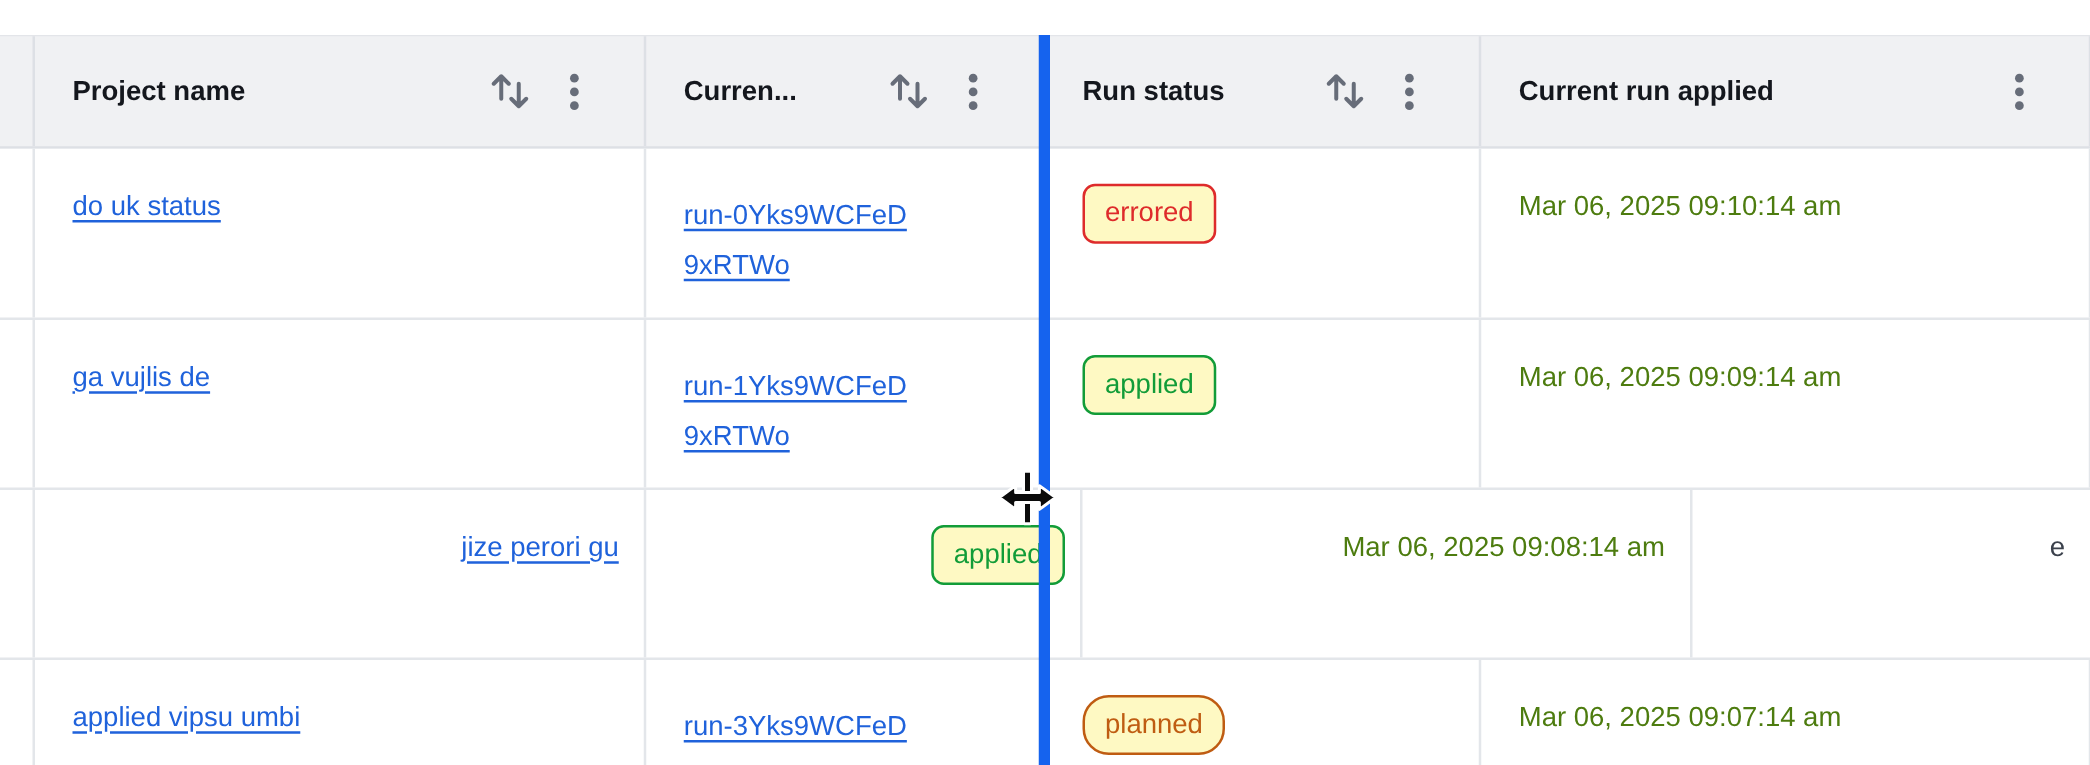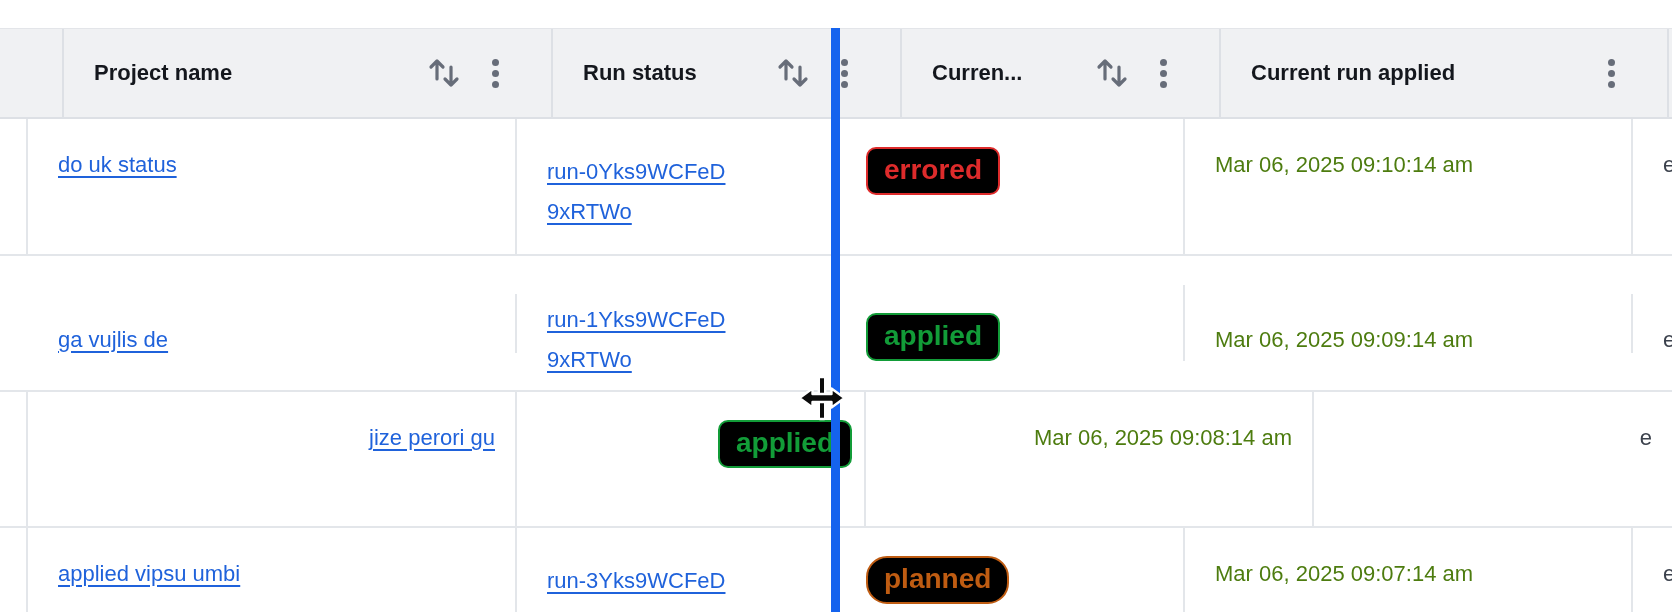--- a/index.html
+++ b/index.html
@@ -5,47 +5,47 @@
   * { margin:0; padding:0; box-sizing:border-box; }
   html,body { background:#ffffff; }
   #screen {
     position:relative; width:1672px; height:612px; overflow:hidden;
     background:#ffffff; font-family:"Liberation Sans", sans-serif;
     color:#3b414c;
   }
   .table { position:absolute; left:0; top:28px; width:1672px; height:584px; }
   .hrow {
     display:flex; height:91px; background:#f0f1f3;
-    border-top:1px solid #e3e5e9; border-bottom:2px solid #dde0e5;padding-left:36px;
+    border-top:1px solid #e3e5e9; border-bottom:2px solid #dde0e5;
   }
   .brow { display:flex; border-bottom:2px solid #e3e6ea; background:#ffffff; }
-  .brow.r1 { height:137px; } .brow.r2 { height:136px;align-items:center; } .brow.r3 { height:136px;text-align:right; }
+  .brow.r1 { height:137px; } .brow.r2 { height:136px; } .brow.r3 { height:136px;text-align:right; }
   .brow.r4 { height:110px; border-bottom:none; }
   .c-sliver { width:28px; flex:0 0 auto; border-right:2px solid #dde0e5; }
-  .c1 { width:489px; } .c2 { width:319px; } .c3 { width:349px; } .c4 { width:448px;gap:24px; }
+  .c1 { width:489px; } .c2 { width:319px; } .c3 { width:349px; } .c4 { width:488px;gap:24px; }
   .c5 { flex:1 1 auto; min-width:0; }
   .c1,.c2,.c3,.c4 { flex:0 0 auto; border-right:2px solid #dde0e5; }
   .brow .c-sliver, .brow .c1, .brow .c2, .brow .c3, .brow .c4 { border-right-color:#e3e6ea; }
   .hcell {
     display:flex; align-items:center; padding:0 52px 0 30px;
     font-size:22px; font-weight:700; color:#14171d; white-space:nowrap; overflow:hidden;
   }
   .hcell .label { overflow:hidden; }
   .hctrl { margin-left:auto; display:flex; align-items:center; gap:30px; }
   .icon-btn { background:none; border:none; cursor:pointer; display:flex; align-items:center; padding:0; }
   .kebab { display:flex; flex-direction:column; gap:4px; }
   .kebab span { width:7px; height:7px; border-radius:50%; background:#676d79; display:block; }
   .bcell { padding:33px 20px 0 30px; font-size:22px; overflow:hidden; white-space:nowrap; }
   .bcell.wrap { white-space:normal; }
   a.lnk { color:#1f62db; text-decoration:underline; text-underline-offset:4px; }
   .run-link { display:inline-block; max-width:186px; word-break:break-all; line-height:40px; }
   .badge-cell { padding:28px 12px 0 30px; }
   .badge {
     display:inline-block; border:2px solid; border-radius:10px;
-    padding:5px 16px 7px; font-size:28px; line-height:32px; background:#000000;font-weight:bold;
+    padding:5px 16px 7px; font-size:22px; line-height:32px; background:#fef9c3;
   }
   .date { color:#4d7c0f; }
   .extra { color:#3b414c; }
   .resize-line {
     position:absolute; left:831px; top:0; width:9px; height:584px;
     background:#1563ee; z-index:5; cursor:col-resize;
   }
   .cursor-icon { position:absolute; left:798px; top:347px; z-index:6; pointer-events:none; }
   .sort-svg, .cursor-icon svg { display:block; }
 </style>
@@ -70,41 +70,41 @@
           <button class="icon-btn">
             <span class="kebab">
                 <span></span>
                 <span></span>
                 <span></span>
               </span>
           </button>
         </span>
       </div>
 
-      <div class="hcell c3">
-        <span class="label">Run status</span>
+      <div class="hcell c2">
+        <span class="label">Curren...</span>
         <span class="hctrl">
           <button class="icon-btn">
             <svg class="sort-svg" width="36" height="38" viewBox="0 0 36 38" fill="none" stroke="#676d79" stroke-width="3.2" stroke-linecap="round" stroke-linejoin="round">
                 <path d="M11 25 V7 M5 13 l6-6 6 6"></path>
                 <path d="M25 13 v18 M19 25 l6 6 6-6"></path>
               </svg>
           </button>
           <button class="icon-btn">
             <span class="kebab">
                 <span></span>
                 <span></span>
                 <span></span>
               </span>
           </button>
         </span>
       </div>
 
-      <div class="hcell c2">
-        <span class="label">Curren...</span>
+      <div class="hcell c3">
+        <span class="label">Run status</span>
         <span class="hctrl">
           <button class="icon-btn">
             <svg class="sort-svg" width="36" height="38" viewBox="0 0 36 38" fill="none" stroke="#676d79" stroke-width="3.2" stroke-linecap="round" stroke-linejoin="round">
                 <path d="M11 25 V7 M5 13 l6-6 6 6"></path>
                 <path d="M25 13 v18 M19 25 l6 6 6-6"></path>
               </svg>
           </button>
           <button class="icon-btn">
             <span class="kebab">
                 <span></span>

